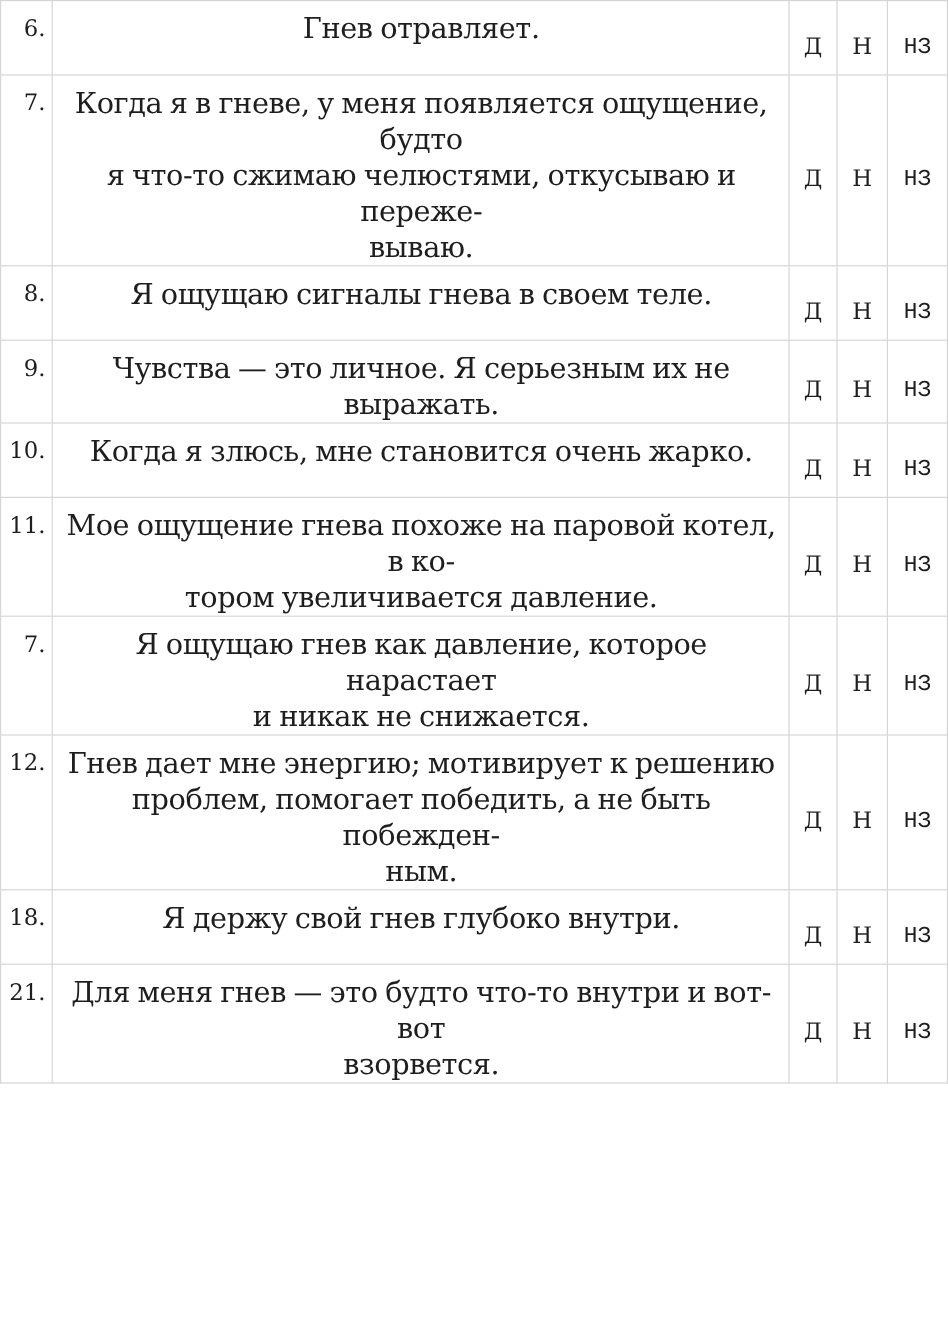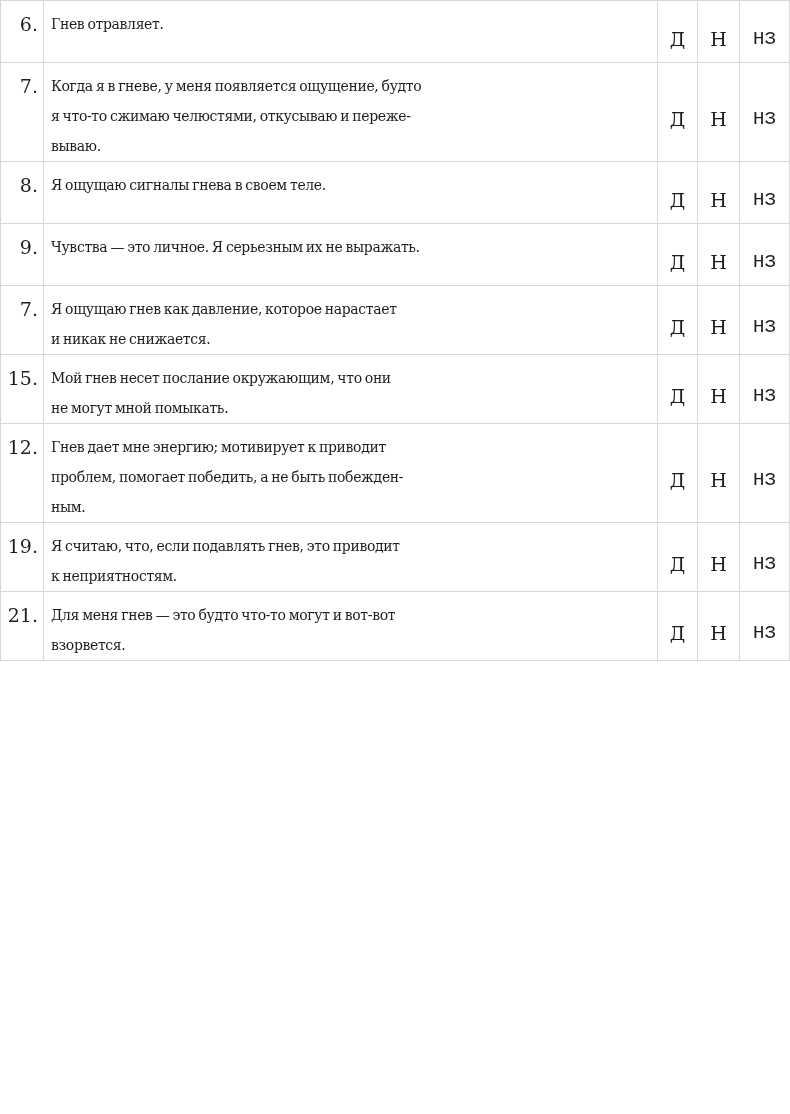--- a/index.html
+++ b/index.html
@@ -1,20 +1,20 @@
 <!DOCTYPE html>
 <html><head>
 <meta charset="utf-8">
 <style>
   html, body { margin: 0; padding: 0; background: #ffffff; }
   body { width: 790px; height: 1114px; overflow: hidden; font-family: "DejaVu Serif", "Liberation Serif", serif; color: #1e1e1e; }
   table.q { border-collapse: collapse; width: 790px; table-layout: fixed; }
   table.q td { border: 1px solid #d6d6d6; padding: 0; vertical-align: top; }
   td.num { width: 43px; text-align: right; padding: 8px 5px 0 0 !important; font-size: 19px; line-height: 30px; box-sizing: border-box; }
-  td.txt { padding: 8px 6px 0 7px !important; font-size: 14px; line-height: 30px; letter-spacing: -0.35px; word-spacing: -1px; box-sizing: border-box; }
+  td.txt { padding: 8px 6px 0 7px !important; font-size: 24px; line-height: 30px; letter-spacing: -0.35px; word-spacing: -1px; box-sizing: border-box; text-align: center; }
   td.opt { vertical-align: middle !important; text-align: center; font-size: 19px; box-sizing: border-box; }
   td.opt.o0 { width: 40px; }
   td.opt.o1 { width: 42px; }
   td.opt.o2 { width: 50px; font-family: Liberation Mono, monospace; }
   td.opt span { display: inline-block; padding-top: 14px; }
   tr.h62 { height: 62px; }
   tr.h92 { height: 92px; }
   td.txt span { display: block; }
 </style>
 </head>
@@ -54,64 +54,72 @@
       <tr class="h62">
         <td class="num">9.</td>
         <td class="txt">
           <span>Чувства — это личное. Я серьезным их не выражать.</span>
         </td>
         <td class="opt o0"><span>Д</span></td>
         <td class="opt o1"><span>Н</span></td>
         <td class="opt o2"><span>НЗ</span></td>
       </tr>
       <tr class="h62">
+        <td class="num">10.</td>
+        <td class="txt">
+          <span>Когда я злюсь, мне становится очень жарко.</span>
+        </td>
+        <td class="opt o0"><span>Д</span></td>
+        <td class="opt o1"><span>Н</span></td>
+        <td class="opt o2"><span>НЗ</span></td>
+      </tr>
+      <tr class="h62">
+        <td class="num">11.</td>
+        <td class="txt">
+          <span>Мое ощущение гнева похоже на паровой котел, в ко-</span>
+          <span>тором увеличивается давление.</span>
+        </td>
+        <td class="opt o0"><span>Д</span></td>
+        <td class="opt o1"><span>Н</span></td>
+        <td class="opt o2"><span>НЗ</span></td>
+      </tr>
+      <tr class="h62">
         <td class="num">7.</td>
         <td class="txt">
           <span>Я ощущаю гнев как давление, которое нарастает</span>
           <span>и никак не снижается.</span>
         </td>
         <td class="opt o0"><span>Д</span></td>
         <td class="opt o1"><span>Н</span></td>
         <td class="opt o2"><span>НЗ</span></td>
       </tr>
-      <tr class="h62">
-        <td class="num">15.</td>
-        <td class="txt">
-          <span>Мой гнев несет послание окружающим, что они</span>
-          <span>не могут мной помыкать.</span>
-        </td>
-        <td class="opt o0"><span>Д</span></td>
-        <td class="opt o1"><span>Н</span></td>
-        <td class="opt o2"><span>НЗ</span></td>
-      </tr>
       <tr class="h92">
         <td class="num">12.</td>
         <td class="txt">
-          <span>Гнев дает мне энергию; мотивирует к приводит</span>
+          <span>Гнев дает мне энергию; мотивирует к решению</span>
           <span>проблем, помогает победить, а не быть побежден-</span>
           <span>ным.</span>
         </td>
         <td class="opt o0"><span>Д</span></td>
         <td class="opt o1"><span>Н</span></td>
         <td class="opt o2"><span>НЗ</span></td>
       </tr>
       <tr class="h62">
-        <td class="num">19.</td>
+        <td class="num">18.</td>
         <td class="txt">
-          <span>Я считаю, что, если подавлять гнев, это приводит</span>
-          <span>к неприятностям.</span>
+          <span>Я держу свой гнев глубоко внутри.</span>
         </td>
         <td class="opt o0"><span>Д</span></td>
         <td class="opt o1"><span>Н</span></td>
         <td class="opt o2"><span>НЗ</span></td>
       </tr>
       <tr class="h62">
         <td class="num">21.</td>
         <td class="txt">
-          <span>Для меня гнев — это будто что-то могут и вот-вот</span>
+          <span>Для меня гнев — это будто что-то внутри и вот-вот</span>
           <span>взорвется.</span>
         </td>
         <td class="opt o0"><span>Д</span></td>
         <td class="opt o1"><span>Н</span></td>
         <td class="opt o2"><span>НЗ</span></td>
       </tr>
     </tbody>
 </table>
 
 </body></html>

